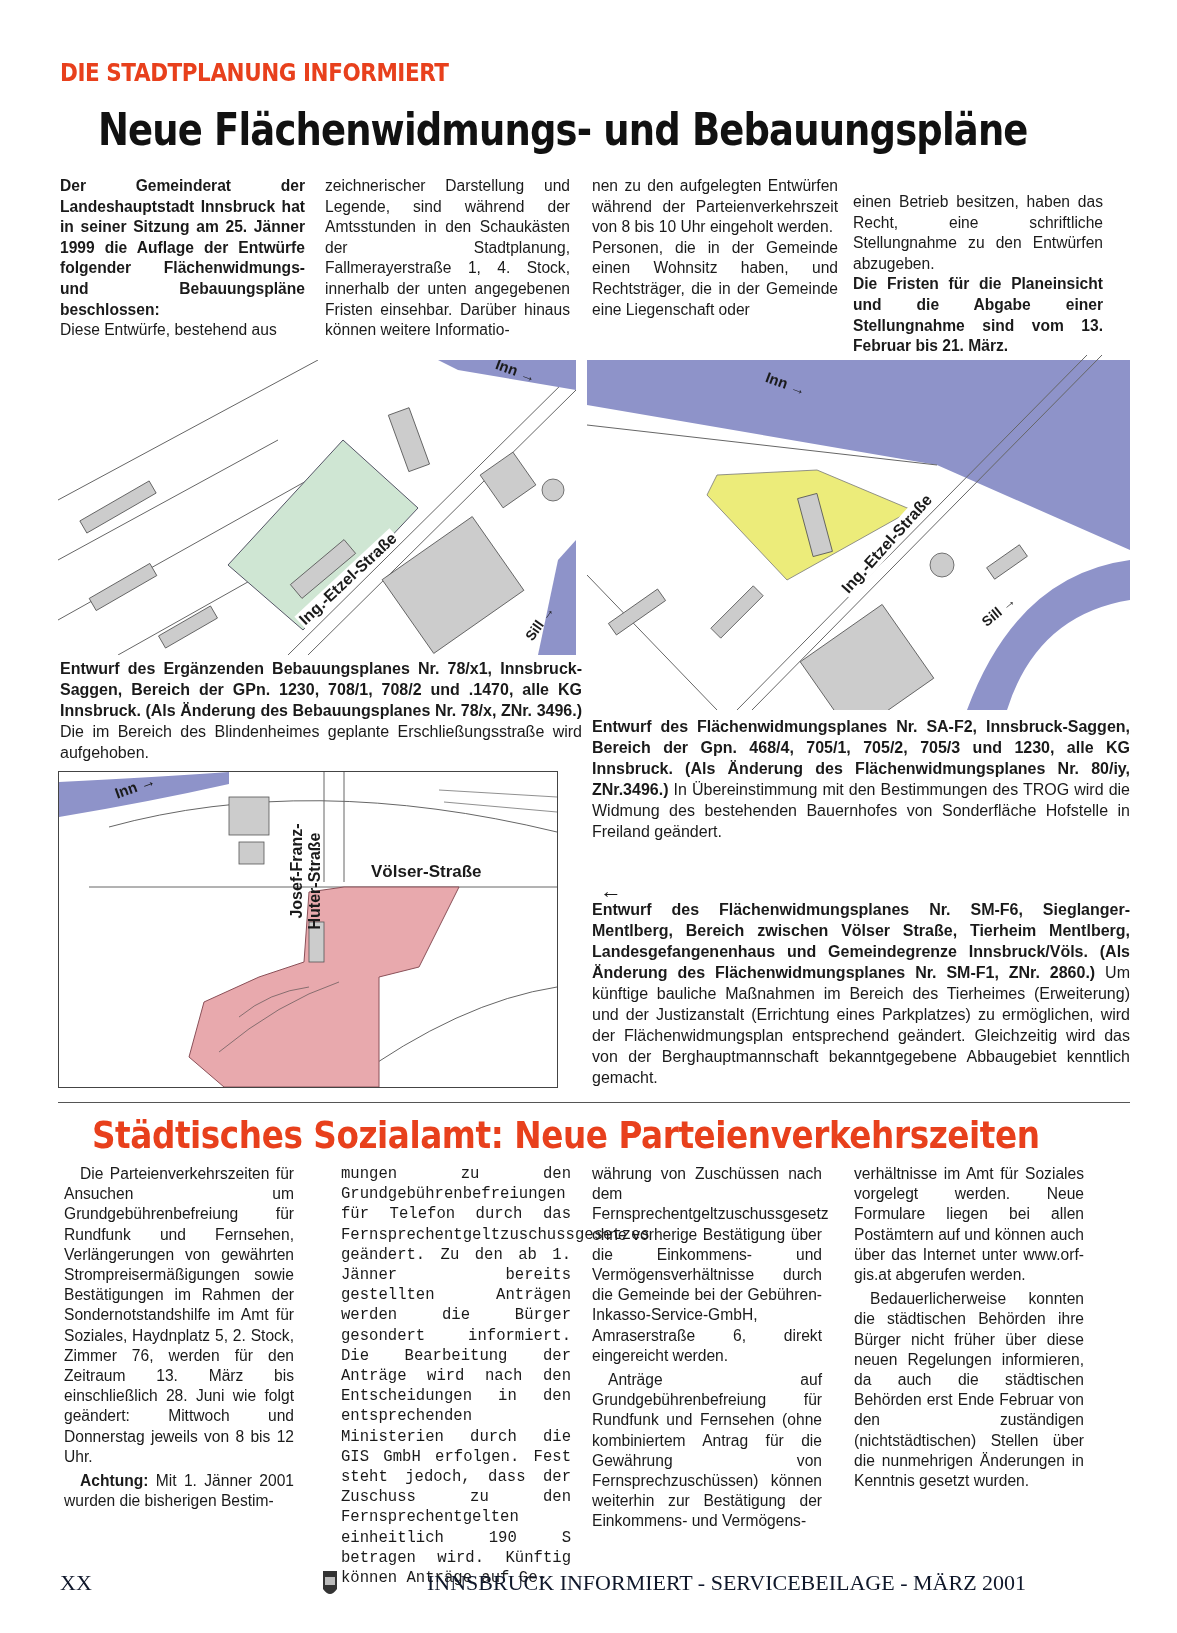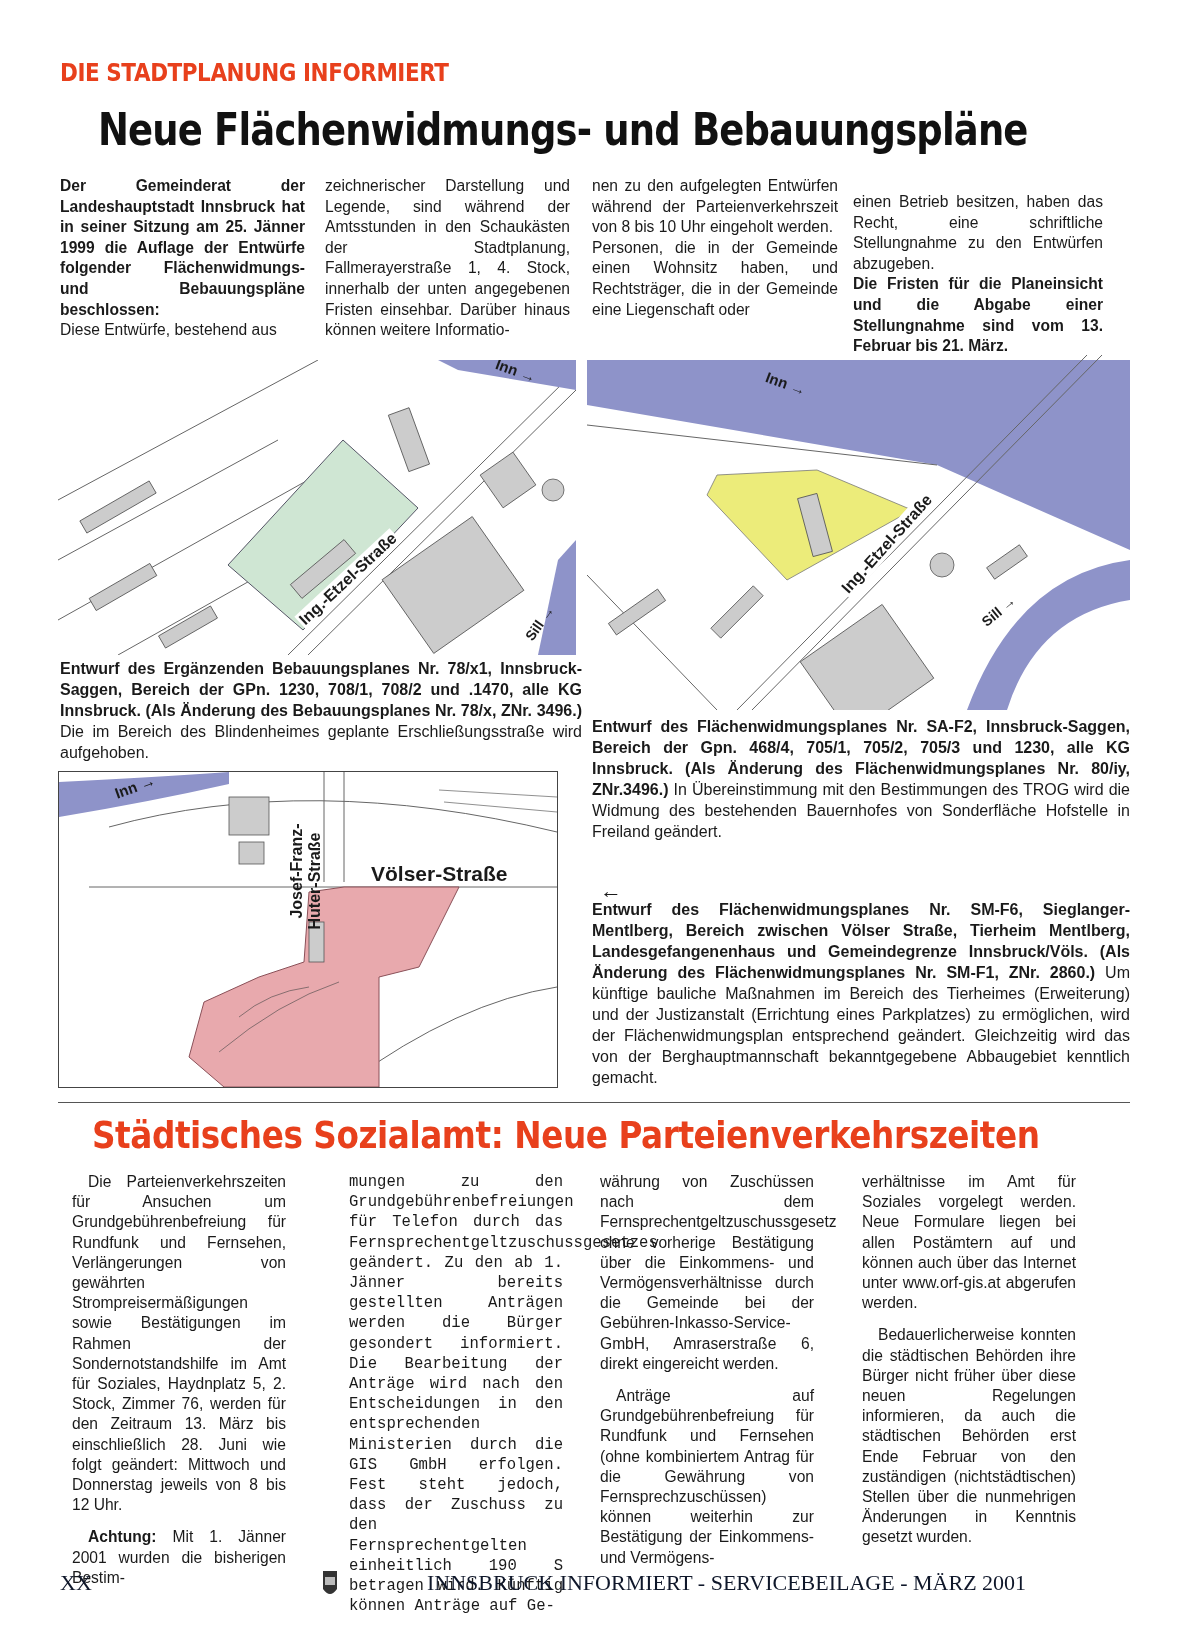--- a/index.html
+++ b/index.html
@@ -9,21 +9,21 @@
   .headline { left:98px; top:104px; font-family:"DejaVu Sans", sans-serif; font-weight:bold; font-size:44px; color:#111; letter-spacing:-1px; transform:scaleX(0.84); transform-origin:left top; white-space:nowrap; }
   .col { position:absolute; font-size:15.6px; line-height:20.6px; text-align:justify; }
   .col p { margin:0; }
   .b { font-weight:bold; }
   .caption { position:absolute; font-size:16px; line-height:21px; text-align:justify; }
   .map { position:absolute; overflow:hidden; background:#fff; }
   .map svg { width:100%; height:100%; display:block; }
   .rule { position:absolute; left:58px; width:1072px; height:0; border-top:1.5px solid #555; }
   .headline2 { left:92px; top:1113px; font-family:"DejaVu Sans", sans-serif; font-weight:bold; font-size:38px; color:#e8401c; letter-spacing:-0.5px; transform:scaleX(0.86); transform-origin:left top; white-space:nowrap; }
   .col2 { position:absolute; font-size:15.6px; line-height:20.2px; text-align:justify; }
-  .col2 p { margin:12px; }
+  .col2 p { margin:4px; }
   .ind { text-indent:16px; }
   .footer { font-family:"Liberation Serif", serif; font-size:22px; color:#0f172a; }
   .arrow-left { left:600px; top:878px; font-size:22px; font-weight:bold; }
 </style>
 </head>
 <body>
 
 <div class="abs kicker">DIE STADTPLANUNG INFORMIERT</div>
 <div class="abs headline">Neue Flächenwidmungs- und Bebauungspläne</div>
 
@@ -123,21 +123,21 @@
     </g>
     <g stroke="#444" stroke-width="0.6" fill="none">
       <path d="M 380,18 L 498,25 M 385,30 L 498,40"></path>
       <path d="M 160,280 Q 220,230 280,210"></path>
       <path d="M 180,245 Q 210,220 250,215"></path>
     </g>
   </svg>
   <div class="abs" style="left:55px; top:6px; font-weight:bold; font-size:15px; transform:rotate(-20deg);">Inn →</div>
   <div class="abs" style="left:190px; top:90px; font-weight:bold; font-size:16px; transform:rotate(-90deg); white-space:nowrap;">Josef-Franz-</div>
   <div class="abs" style="left:208px; top:100px; font-weight:bold; font-size:16px; transform:rotate(-90deg); white-space:nowrap;">Huter-Straße</div>
-  <div class="abs" style="left:312px; top:90px; font-weight:bold; font-size:21px; white-space:nowrap;">Völser-Straße</div>
+  <div class="abs" style="left:312px; top:90px; font-weight:bold; font-size:17px; white-space:nowrap;">Völser-Straße</div>
 </div>
 
 <div class="abs arrow-left">←</div>
 <div class="caption" style="left:592px; top:899px; width:538px;">
   <span class="b">Entwurf des Flächenwidmungsplanes Nr. SM-F6, Sieglanger-Mentlberg, Bereich zwischen Völser Straße, Tierheim Mentlberg, Landesgefangenenhaus und Gemeindegrenze Innsbruck/Völs. (Als Änderung des Flächenwidmungsplanes Nr. SM-F1, ZNr. 2860.)</span><span> Um künftige bauliche Maßnahmen im Bereich des Tierheimes (Erweiterung) und der Justizanstalt (Errichtung eines Parkplatzes) zu ermöglichen, wird der Flächenwidmungsplan entsprechend geändert. Gleichzeitig wird das von der Berghauptmannschaft bekanntgegebene Abbaugebiet kenntlich gemacht.</span>
 </div>
 
 <div class="rule" style="top:1102px;"></div>
 
 <div class="abs headline2">Städtisches Sozialamt: Neue Parteienverkehrszeiten</div>

